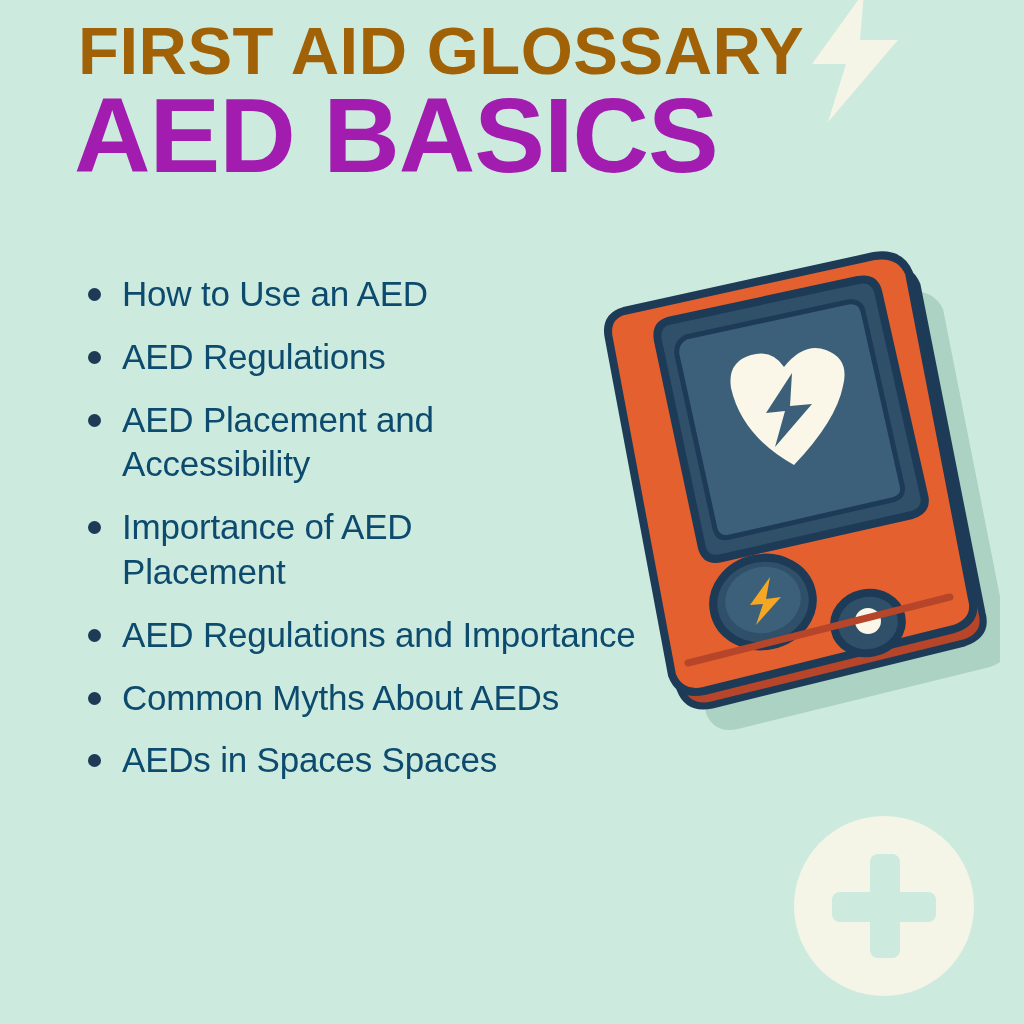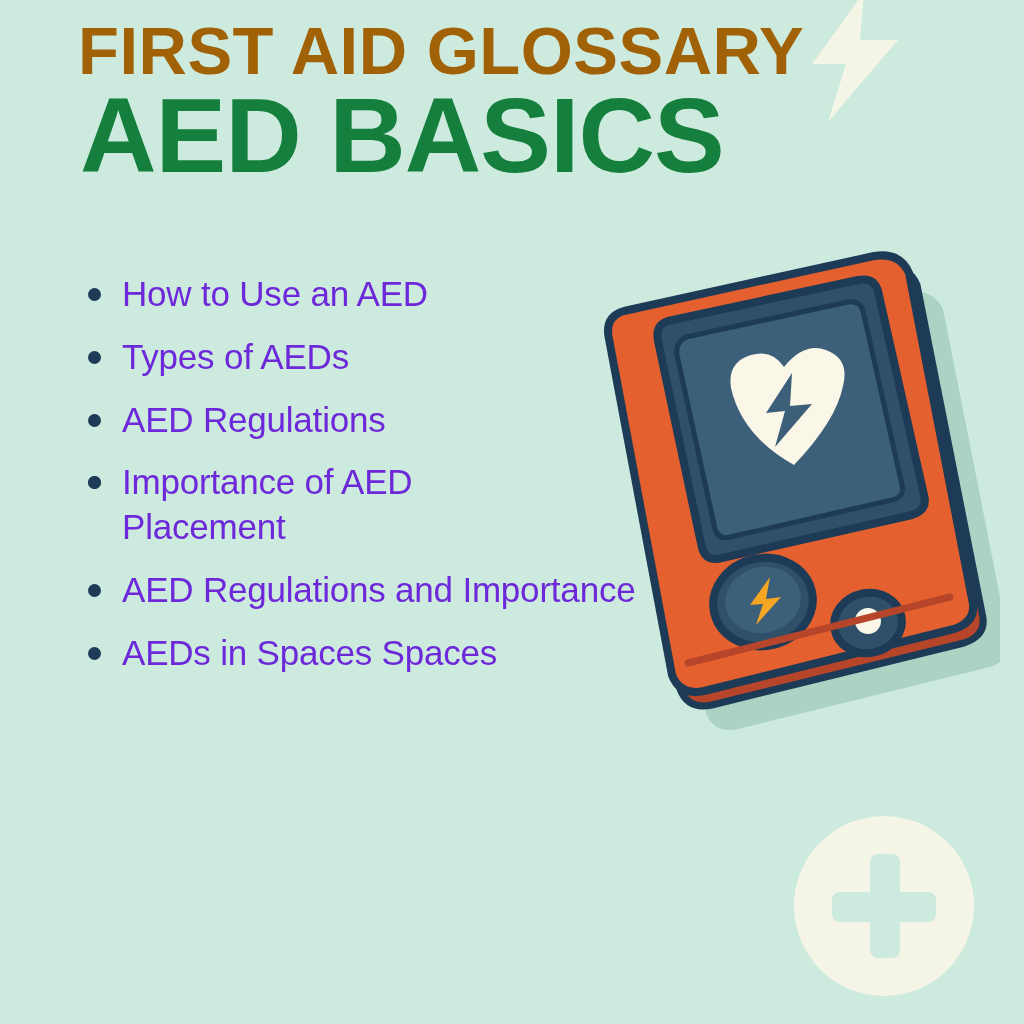--- a/index.html
+++ b/index.html
@@ -66,45 +66,45 @@
     left: 78px;
     top: 14px;
     font-size: 67px;
     font-weight: bold;
     letter-spacing: 0.5px;
     color: #a16207;
     line-height: 1.1;
   }
   .title {
     position: absolute;
-    left: 80px;
+    left: 74px;
     top: 80px;
     font-size: 106px;
     font-weight: bold;
     letter-spacing: -1px;
-    color: #15803d;
+    color: #a21caf;
     line-height: 1.05;
   }
 
   
   .list {
     position: absolute;
     left: 74px;
     top: 272px;
     width: 690px;
     margin: 0;
     padding: 0;
     list-style: none;
   }
   .list li {
     position: relative;
     padding-left: 48px;
     margin-bottom: 18px;
     font-size: 35px;
-    color: #6d28d9;
+    color: #0c4a6e;
     line-height: 1.28;
     letter-spacing: -0.2px;
   }
   .list li .dot {
     position: absolute;
     left: 14px;
     top: 16px;
     width: 13px;
     height: 13px;
     border-radius: 50%;
@@ -132,25 +132,25 @@
   <div class="deco-cross">
     <div class="bar-h"></div>
     <div class="bar-v"></div>
   </div>
 
   <div class="kicker">FIRST AID GLOSSARY</div>
   <div class="title">AED BASICS</div>
 
   <ul class="list">
     <li><span class="dot"></span><span>How to Use an AED</span></li>
-    <li><span class="dot"></span><span>Types of AEDs</span></li>
     <li><span class="dot"></span><span>AED Regulations</span></li>
-    <li style="width:420px;"><span class="dot"></span></li>
+    <li style="width:420px;"><span class="dot"></span><span>AED Placement and Accessibility</span></li>
     <li style="width:430px;"><span class="dot"></span><span>Importance of AED Placement</span></li>
     <li><span class="dot"></span><span>AED Regulations and Importance</span></li>
+    <li><span class="dot"></span><span>Common Myths About AEDs</span></li>
     <li><span class="dot"></span><span>AEDs in Spaces Spaces</span></li>
   </ul>
 
   <div class="device-wrap">
     <svg viewBox="0 0 480 510" width="480" height="510">
 
       <path d="M120 100 L370 45 Q395 42 405 62 L470 390 Q475 412 452 420 L200 482 Q176 487 168 466 L105 128 Q100 106 120 100 Z" fill="#9fc9b8" opacity="0.75" transform="translate(18,22)"></path>
 
       <path d="M112 98 L362 43 Q388 39 397 60 L462 388 Q468 410 444 418 L192 480 Q168 485 160 464 L97 126 Q92 104 112 98 Z" fill="#b6452a" stroke="#1d3a56" stroke-width="7" stroke-linejoin="round"></path>
 

